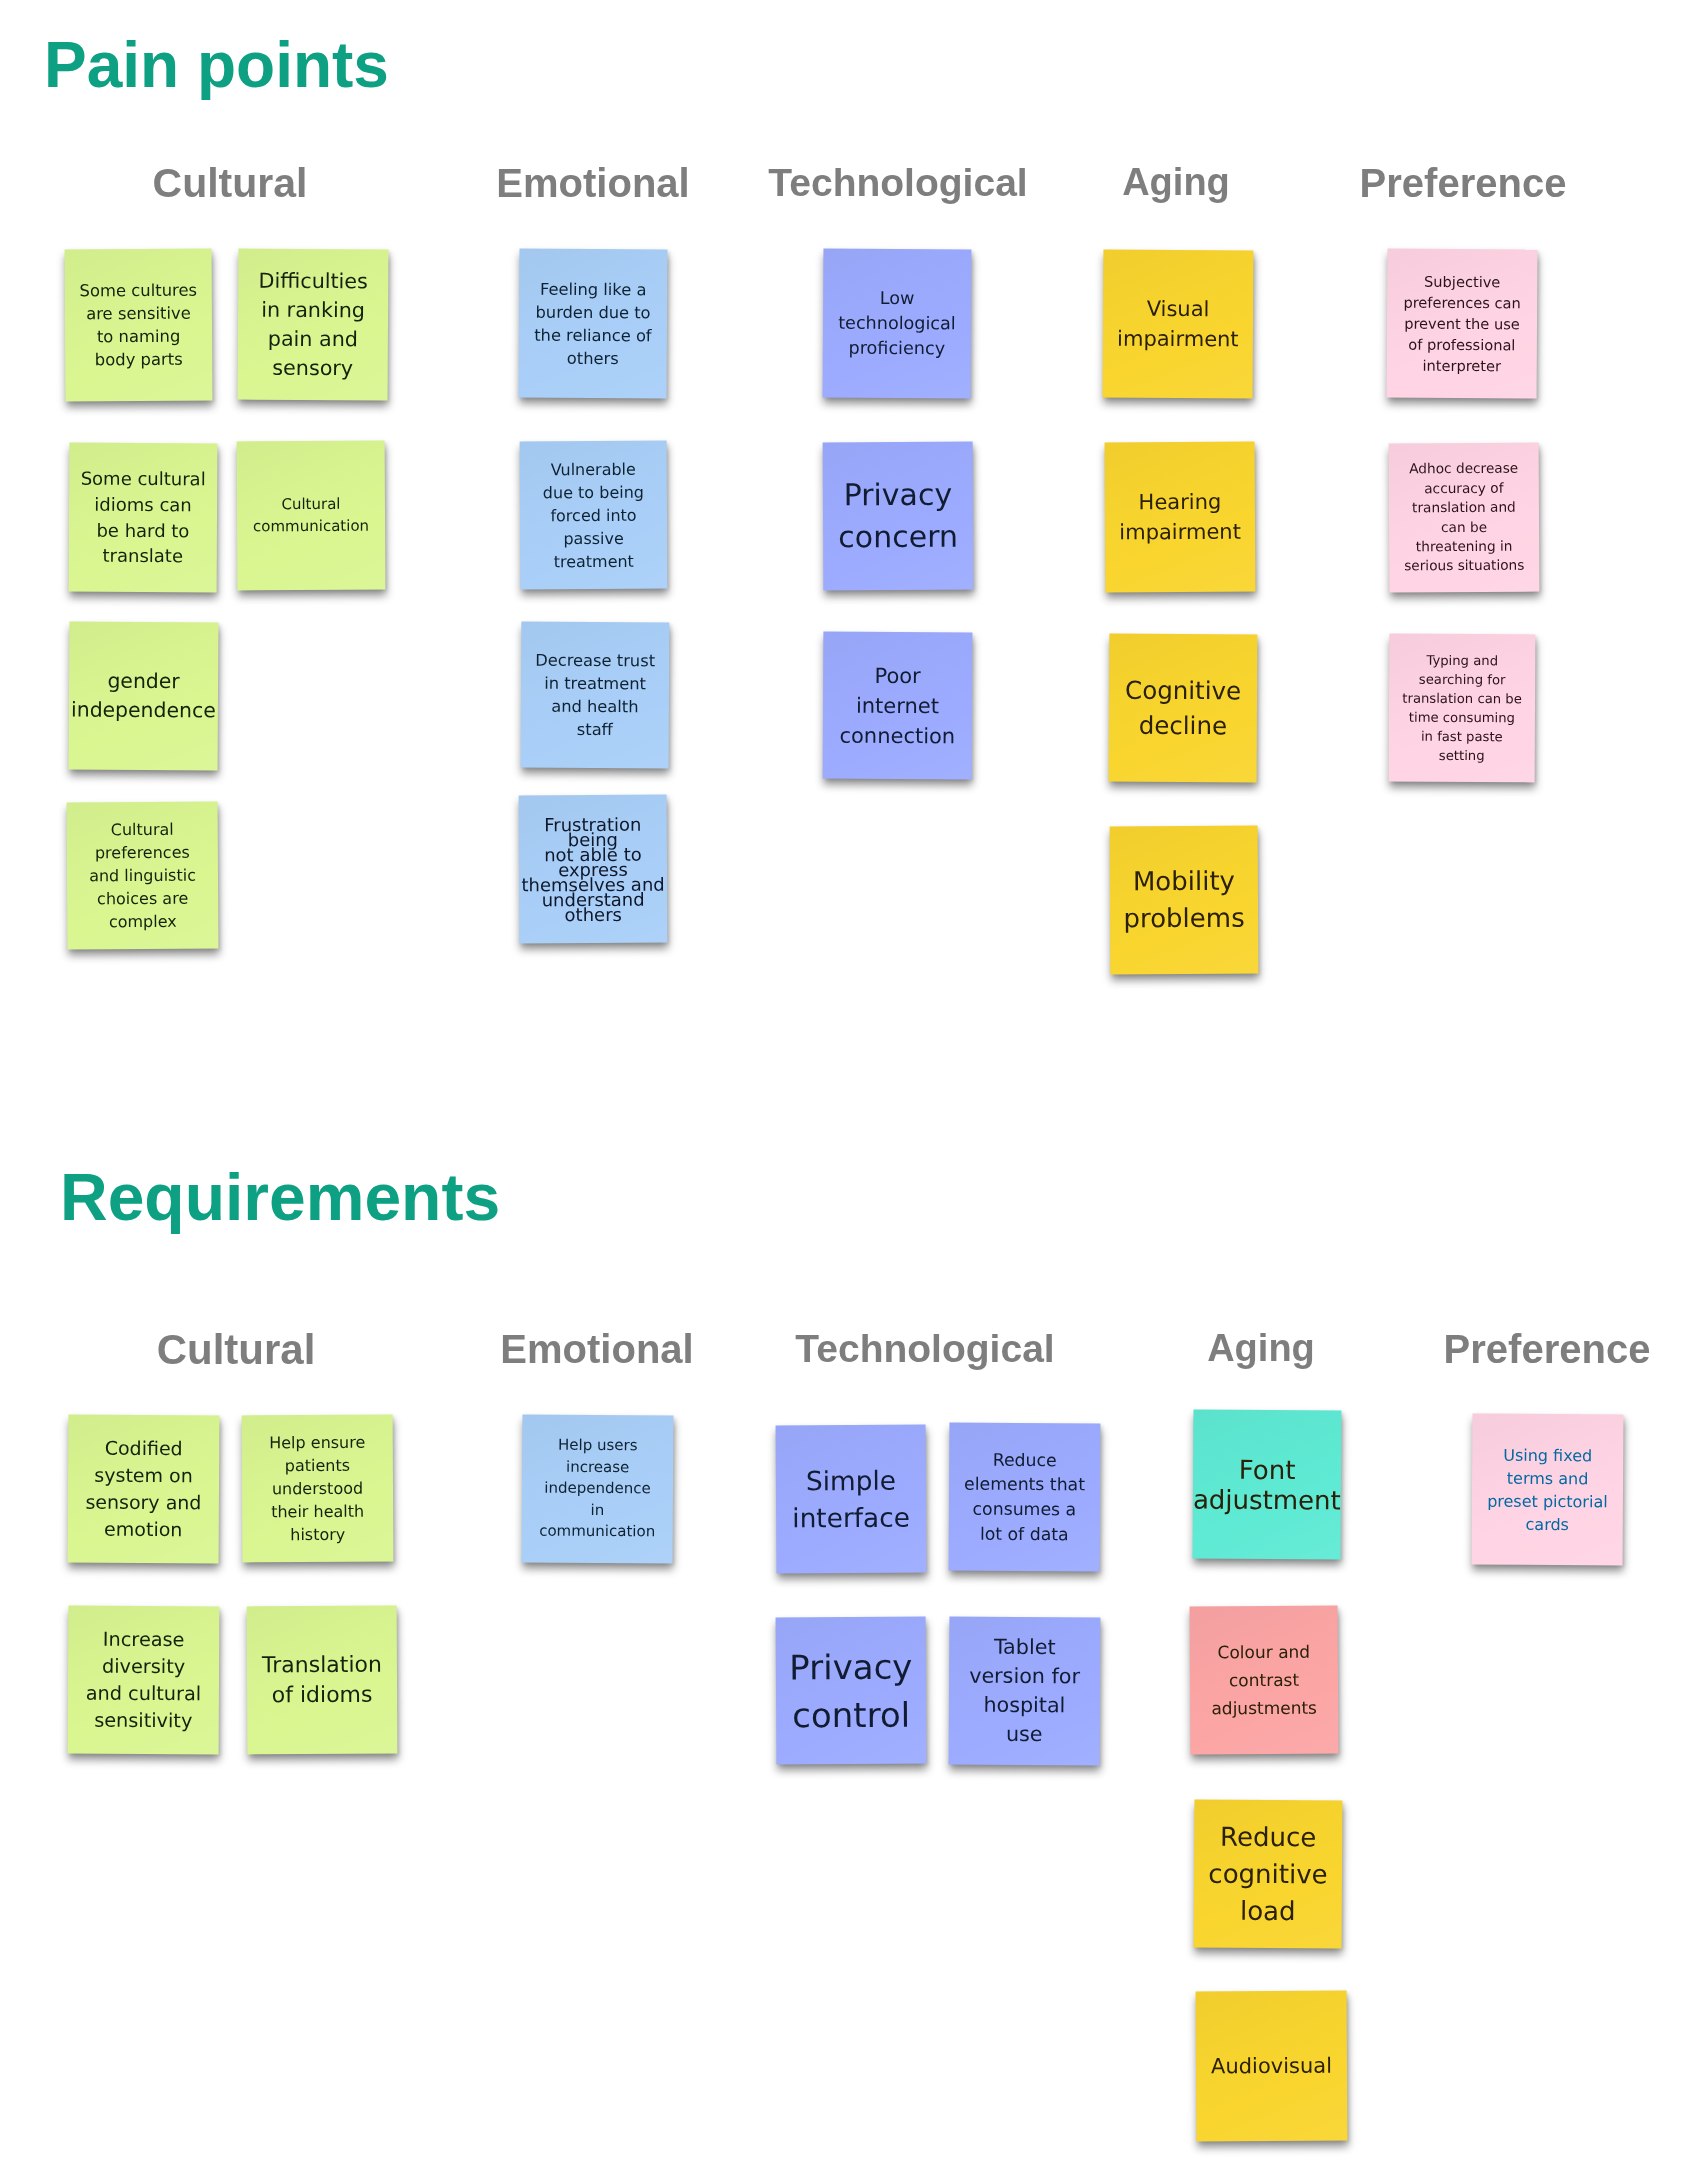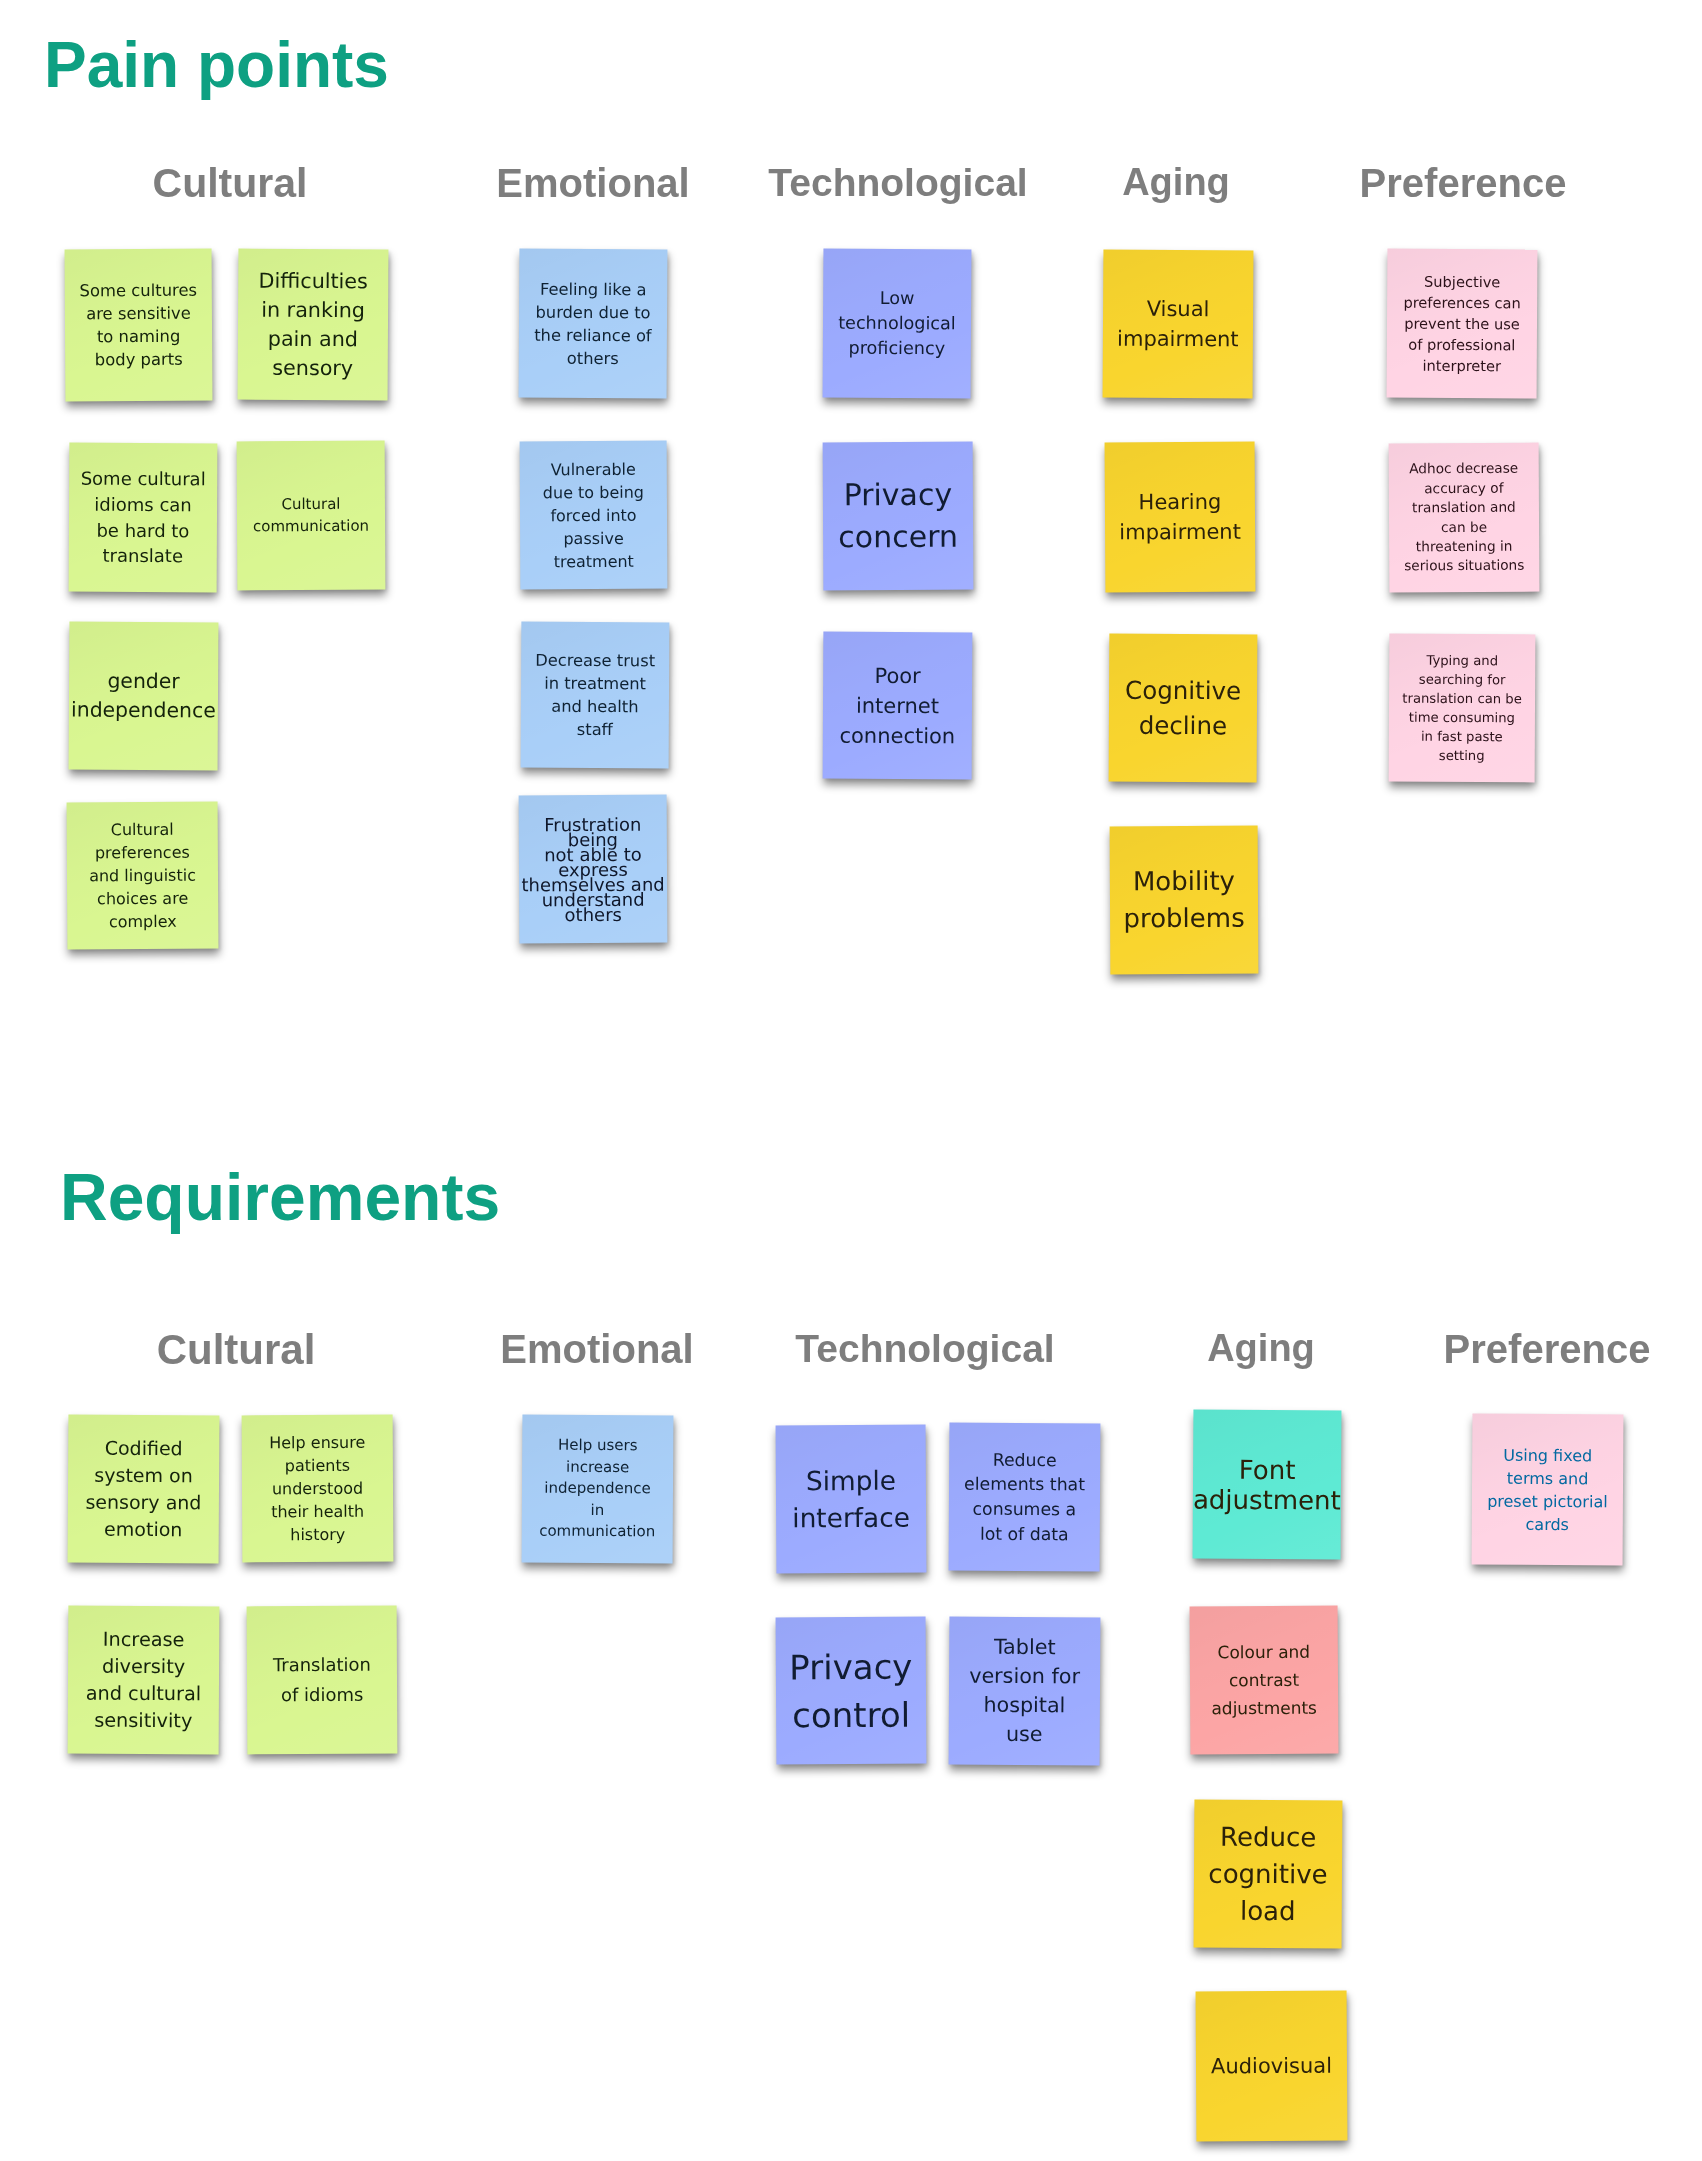--- a/index.html
+++ b/index.html
@@ -188,21 +188,21 @@
 understood
 their health
 history</span>
   </div>
   <div class="note" style="left:68px;top:1606px;width:151px;height:148px;font-size:19.3px;line-height:27px;background:#D9F691;color:#14220B;transform:rotate(0.3deg)">
     <span class="txt">Increase
 diversity
 and cultural
 sensitivity</span>
   </div>
-  <div class="note" style="left:247px;top:1606px;width:150px;height:148px;font-size:18px;line-height:30px;background:#D9F691;color:#14220B;transform:rotate(-0.3deg)">
+  <div class="note" style="left:247px;top:1606px;width:150px;height:148px;font-size:22px;line-height:30px;background:#D9F691;color:#14220B;transform:rotate(-0.3deg)">
     <span class="txt">Translation
 of idioms</span>
   </div>
   <div class="note" style="left:522px;top:1415px;width:151px;height:148px;font-size:15px;line-height:21.5px;background:#A9CFF8;color:#0F2233;transform:rotate(0.35deg)">
     <span class="txt">Help users
 increase
 independence
 in
 communication</span>
   </div>

